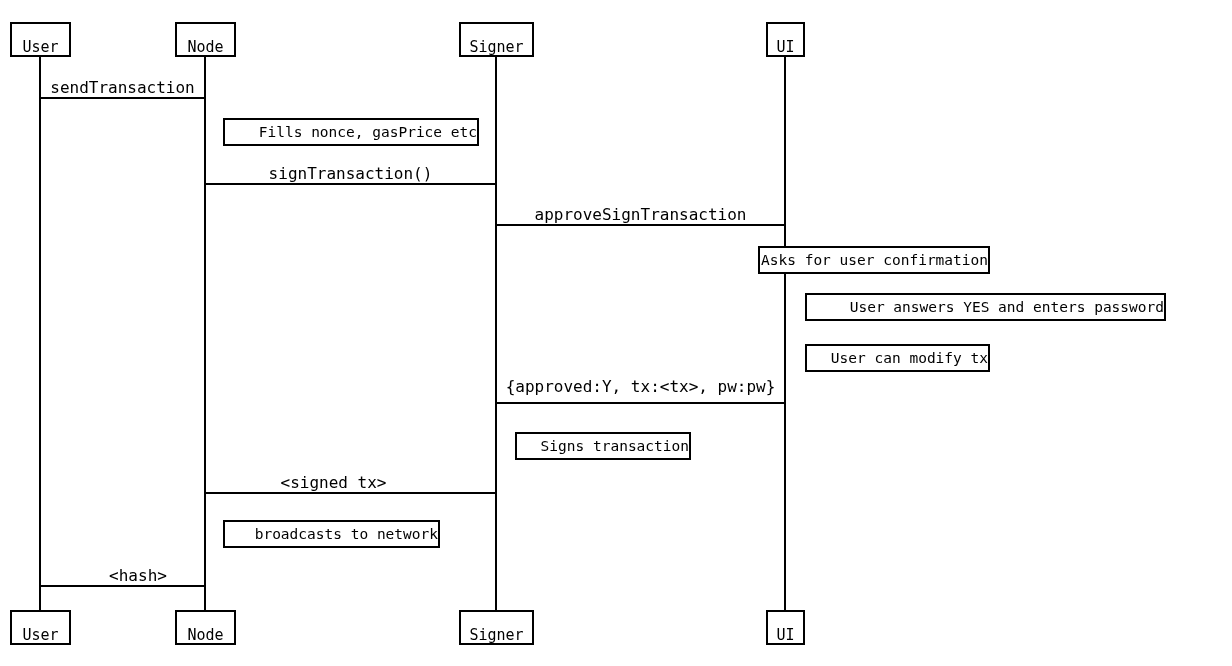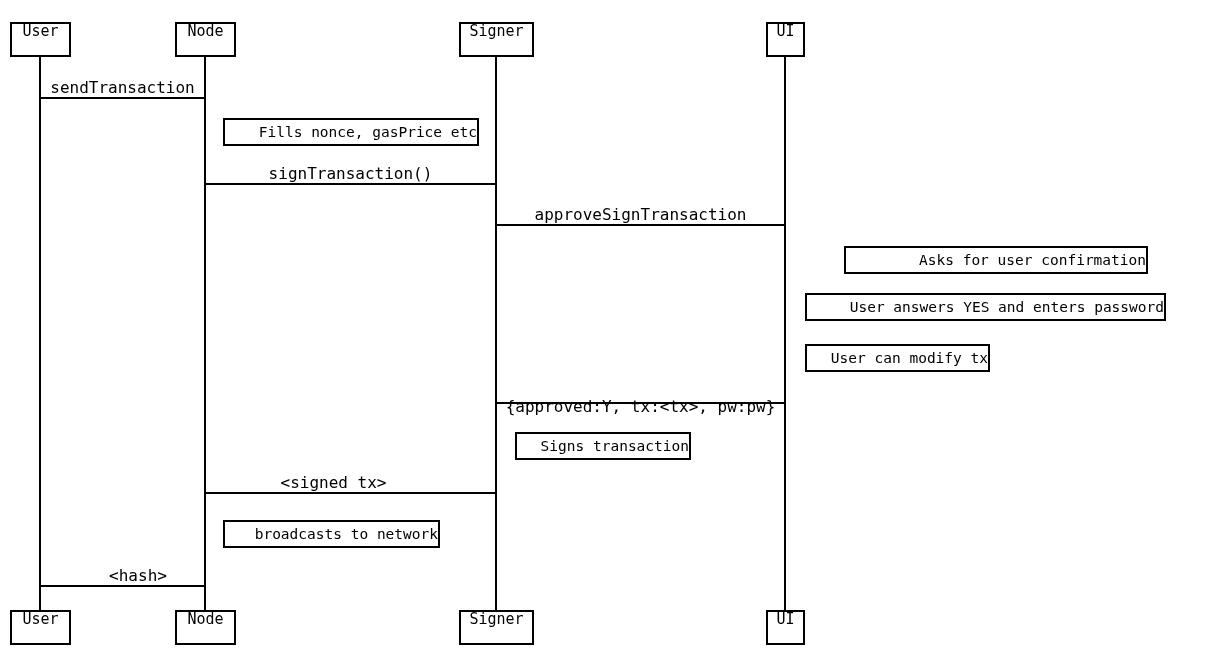--- a/index.html
+++ b/index.html
@@ -23,21 +23,21 @@
   .participant {
     position: absolute;
     box-sizing: border-box;
     border: 2px solid #000000;
     background: #ffffff;
     color: #000000;
     font-family: "DejaVu Sans Mono", "Liberation Mono", monospace;
     font-size: 15px;
     line-height: 1;
     display: flex;
-    align-items: flex-start;
+    align-items: flex-end;
     justify-content: center;
     white-space: nowrap;
     z-index: 5;
   }
 
   
   .lifeline {
     position: absolute;
     width: 2px;
     background: #000000;
@@ -113,29 +113,29 @@
     <div class="participant" style="left: 766px; width: 39px; height: 35px; top: 610px;">
       <span>UI</span>
     </div>
     <div class="message" style="left: 40px; width: 165px; top: 97px;"></div>
     <div class="message-label" style="left: 40px; width: 165px; top: 80px;">sendTransaction</div>
     <div class="message" style="left: 205px; width: 291px; top: 183px;"></div>
     <div class="message-label" style="left: 205px; width: 291px; top: 166px;">signTransaction()</div>
     <div class="message" style="left: 496px; width: 289px; top: 224px;"></div>
     <div class="message-label" style="left: 496px; width: 289px; top: 207px;">approveSignTransaction</div>
     <div class="message" style="left: 496px; width: 289px; top: 402px;"></div>
-    <div class="message-label" style="left: 496px; width: 289px; top: 399px;">{approved:Y, tx:&lt;tx&gt;, pw:pw}</div>
+    <div class="message-label" style="left: 496px; width: 289px; top: 379px;">{approved:Y, tx:&lt;tx&gt;, pw:pw}</div>
     <div class="message" style="left: 205px; width: 291px; top: 492px;"></div>
     <div class="message-label" style="left: 205px; width: 257px; top: 475px;">&lt;signed tx&gt;</div>
     <div class="message" style="left: 40px; width: 165px; top: 585px;"></div>
     <div class="message-label" style="left: 40px; width: 196px; top: 568px;">&lt;hash&gt;</div>
     <div class="note" style="left: 223px; top: 118px; width: 256px; height: 28px;">
       <span>Fills nonce, gasPrice etc</span>
     </div>
-    <div class="note" style="left: 844px; top: 246px; width: 304px; height: 28px;">
+    <div class="note" style="left: 758px; top: 246px; width: 232px; height: 28px;">
       <span>Asks for user confirmation</span>
     </div>
     <div class="note" style="left: 805px; top: 293px; width: 361px; height: 28px;">
       <span>User answers YES and enters password</span>
     </div>
     <div class="note" style="left: 805px; top: 344px; width: 185px; height: 28px; padding-left: 29px;">
       <span>User can modify tx</span>
     </div>
     <div class="note" style="left: 515px; top: 432px; width: 176px; height: 28px;">
       <span>Signs transaction</span>

